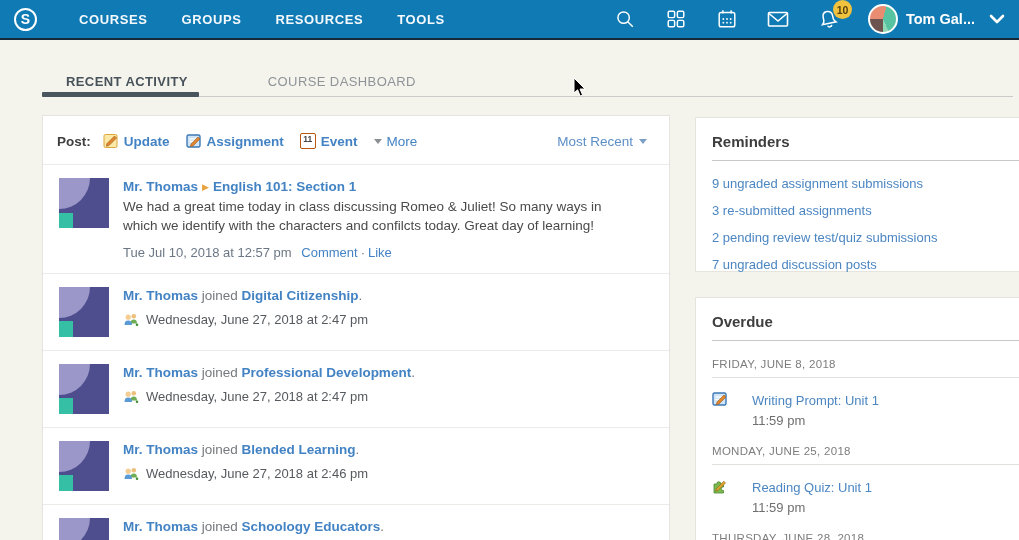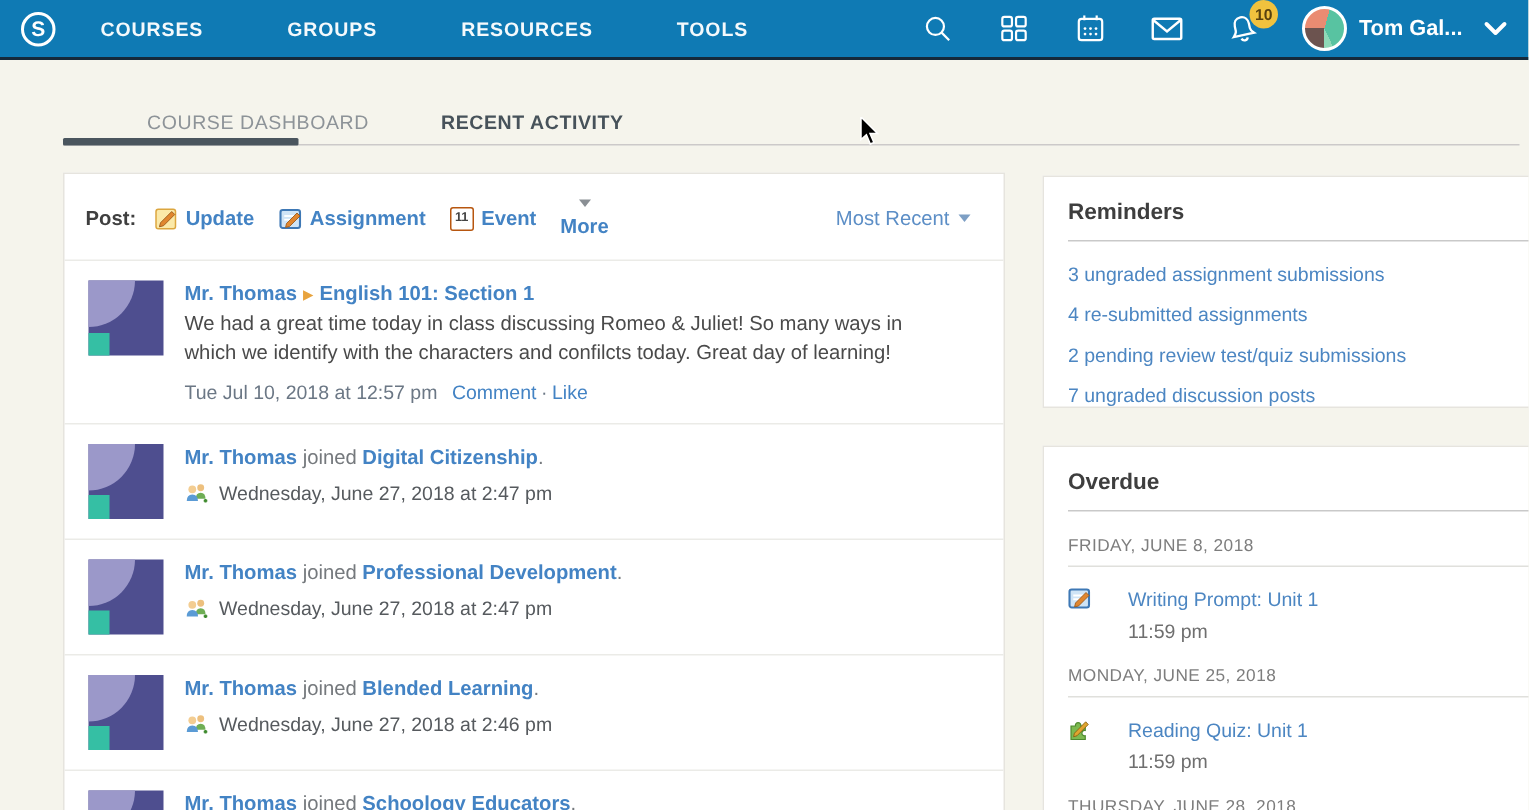--- a/index.html
+++ b/index.html
@@ -8,21 +8,21 @@
   a { text-decoration:none; cursor:pointer; }
 
   
   .navbar { position:absolute; top:0; left:0; width:1019px; height:40px; background:#0f7ab4;
             border-bottom:2px solid #15293a; display:flex; align-items:center; padding:0 14px; }
   .brand { display:flex; align-items:center; gap:7px; cursor:pointer; }
   .logo-circle { width:23px; height:23px; border:2px solid #fff; border-radius:50%; color:#fff;
                  font-size:14px; font-weight:bold; display:flex; align-items:center; justify-content:center; }
   .brand-text { color:#fff; font-size:21px; font-weight:500; letter-spacing:.2px; position:relative; }
   .brand-text:after { content:"\2122"; font-size:7px; position:absolute; top:2px; right:-8px; opacity:.8; }
-  .nav-menu { display:flex; margin-left:30px; gap:56px; }
+  .nav-menu { display:flex; margin-left:42px; gap:34px; }
   .nav-menu a { color:#f4f9fc; font-size:13px; font-weight:bold; letter-spacing:.6px; }
   .nav-right { margin-left:auto; display:flex; align-items:center; gap:27px; }
   .nav-icon { width:24px; height:24px; display:flex; align-items:center; justify-content:center; cursor:pointer; position:relative; }
   .nav-icon svg { stroke:#fff; fill:none; stroke-width:1.6; }
   .badge { position:absolute; top:-7px; right:-11px; min-width:19px; height:19px; background:#f0c23e;
            border-radius:50%; color:#57420f; font-size:10.5px; font-weight:bold;
            display:flex; align-items:center; justify-content:center; }
   .user-chip { display:flex; align-items:center; gap:8px; cursor:pointer; }
   .nav-avatar { width:30px; height:30px; border-radius:50%; border:2px solid #fff;
       background:conic-gradient(from 15deg, #58c3a1 0deg 140deg, #8fd9b7 140deg 165deg, #6c534f 165deg 255deg, #ea8c72 255deg 360deg); }
@@ -36,21 +36,21 @@
   .tab.active { color:#47525a; font-weight:bold; }
   .tab.inactive { color:#8d9398; }
   .tab-underline { position:absolute; top:92px; left:42px; width:157px; height:5px; background:#4a555e; border-radius:1px; }
 
   
   .main-card { position:absolute; top:115px; left:42px; width:628px; height:430px;
                background:#fff; border:1px solid #e6e4de; }
   .post-bar { display:flex; align-items:center; padding:17px 14px 15px 14px; font-size:13.5px; }
   .post-label { font-weight:bold; color:#3f3f3f; margin-right:12px; }
   .post-action { display:flex; align-items:center; gap:5px; margin-right:16px; color:#4383c4; font-weight:bold; }
-  .more-link { display:flex; align-items:center; gap:5px; color:#4383c4; font-weight:bold;flex-direction:column; }
+  .more-link { display:flex; align-items:center; gap:5px; color:#4383c4; font-weight:normal; }
   .caret { width:0; height:0; border-left:4px solid transparent; border-right:4px solid transparent; border-top:5px solid #8a8f94; display:inline-block; }
   .sort { margin-left:auto; color:#5c8ec6; display:flex; align-items:center; gap:6px; margin-right:8px; }
   .sort .caret { border-top-color:#7d9fc4; }
   .feed-divider { height:1px; background:#ebebe7; }
 
   .feed-item { display:flex; padding:13px 16px; gap:14px; }
   .sq-avatar { width:50px; height:50px; background:#4e4e8f; position:relative; flex:0 0 auto; cursor:pointer; }
   .sq-avatar .lav { position:absolute; top:0; left:0; width:62%; height:62%; background:#9b98c9; border-radius:0 0 100% 0; }
   .sq-avatar .teal { position:absolute; left:0; bottom:0; width:27%; height:31%; background:#35bfa4; }
   .feed-body { font-size:13.5px; color:#4a4a4a; line-height:1.4; }
@@ -144,22 +144,22 @@
       <div class="user-name">Tom Gal...</div>
       <svg class="nav-caret" width="16" height="10" viewBox="0 0 16 10" fill="none" stroke="#fff" stroke-width="2.6" stroke-linecap="round" stroke-linejoin="round">
           <polyline points="2,2 8,8 14,2"></polyline>
         </svg>
     </div>
   </div>
 </div>
 
 <div class="tabs-line"></div>
 <div class="tabs">
+  <div class="tab active">RECENT ACTIVITY</div>
   <div class="tab inactive" style="margin-left:32px;">COURSE DASHBOARD</div>
-  <div class="tab active">RECENT ACTIVITY</div>
 </div>
 <div class="tab-underline"></div>
 
 <svg class="cursor" width="14" height="20" viewBox="0 0 14 20">
   <polygon points="1,0 1,15 4.6,11.8 7.2,18 9.6,17 7,11 12,11" fill="#000" stroke="#fff" stroke-width="1"></polygon>
 </svg>
 
 <div class="main-card">
 
   <div class="post-bar">
@@ -301,22 +301,22 @@
       </div>
 
     </div>
   </div>
 
 </div>
 
 <div class="side-card reminders">
   <div class="card-title">Reminders</div>
   <ul>
-    <li><a>3 ungraded assignment submissions</a></li>
-    <li><a>4 re-submitted assignments</a></li>
+    <li><a>9 ungraded assignment submissions</a></li>
+    <li><a>3 re-submitted assignments</a></li>
     <li><a>2 pending review test/quiz submissions</a></li>
     <li><a>7 ungraded discussion posts</a></li>
   </ul>
 </div>
 
 <div class="side-card overdue">
   <div class="card-title">Overdue</div>
 
   <div class="od-date">FRIDAY, JUNE 8, 2018</div>
   <div class="od-item">

